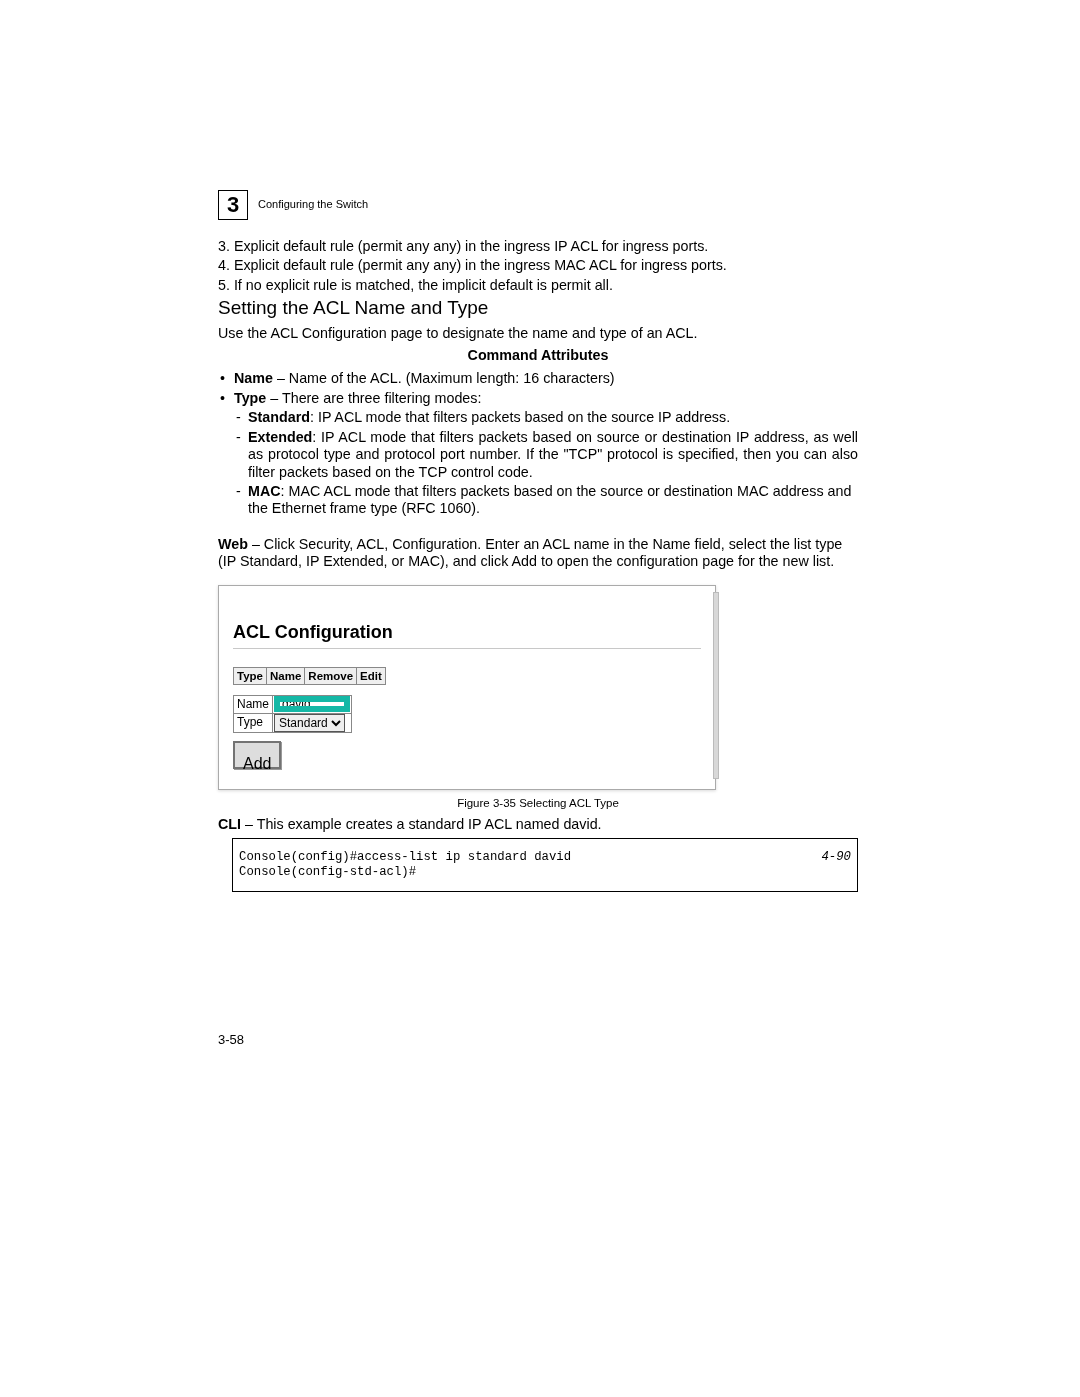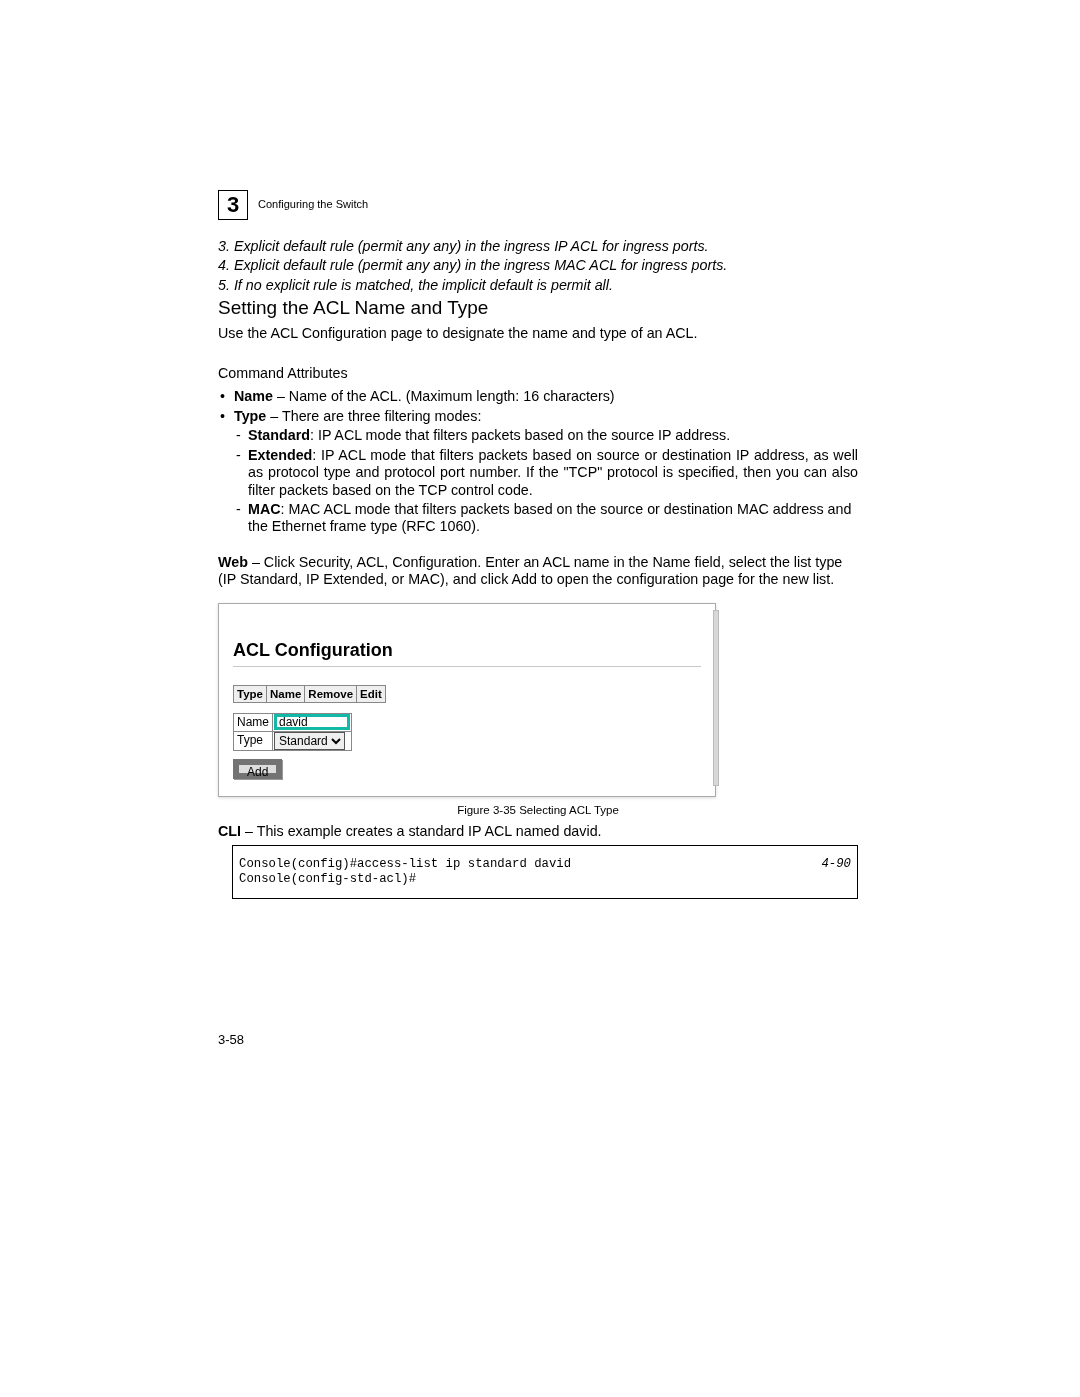--- a/index.html
+++ b/index.html
@@ -33,31 +33,32 @@
     align-items: center;
     justify-content: center;
     font-size: 22px;
     font-weight: bold;
     margin-right: 10px;
   }
   .running-title {
     font-size: 11px;
     color: #000;
   }
-  .body-text p { margin: 0 0 2px 0; font-style: italic; }
+  .body-text p { margin: 0 0 2px 0; }
   .section-heading {
     font-weight: normal;
     margin-bottom: 6px;
     font-size: 19px;
   }
   .sub-heading {
-    font-weight: normal;
-    margin-top: 22px;
+    font-weight: bold;
+    margin-top: 4px;
     margin-bottom: 6px;
     font-size: 14.3px;
+    text-align: center;
   }
   ul.bullets {
     list-style: none;
     padding-left: 0;
     margin: 0 0 0 0;
   }
   ul.bullets > li {
     position: relative;
     padding-left: 16px;
     margin-bottom: 2px;
@@ -136,37 +137,37 @@
   .ss-form td {
     border: 1px solid #888;
     padding: 1px 3px;
   }
   .ss-input {
     width: 76px;
     font-family: Arial;
     font-size: 12px;
     padding: 0 2px;
     height: 16px;
-    border: 3px solid #14b8a6;
+    border: 6px solid #14b8a6;
     box-sizing: border-box;
   }
   .ss-select {
     font-family: Arial;
     font-size: 12px;
     height: 18px;
     border: 1px solid #555;
     box-sizing: border-box;
   }
   .ss-button {
     font-family: Arial;
-    font-size: 12px;
-    padding: 0 8px;
+    font-size: 16px;
+    padding: 12px 8px;
     height: 20px;
     background: #ddd;
-    border: 6px solid #737373;
+    border: 2px solid #737373;
     box-shadow: 1px 1px 0 #999;
   }
   .figure-caption {
     text-align: center;
     font-size: 11.5px;
     margin: 6px 0 6px 0;
   }
   .code-box {
     border: 1px solid #000;
     font-family: "Courier New", monospace;

